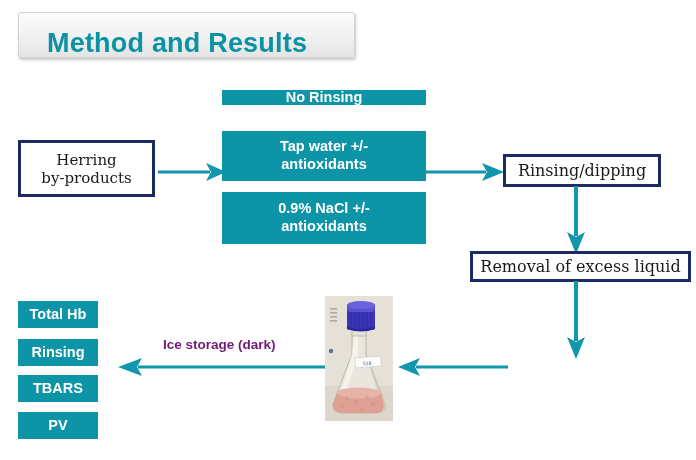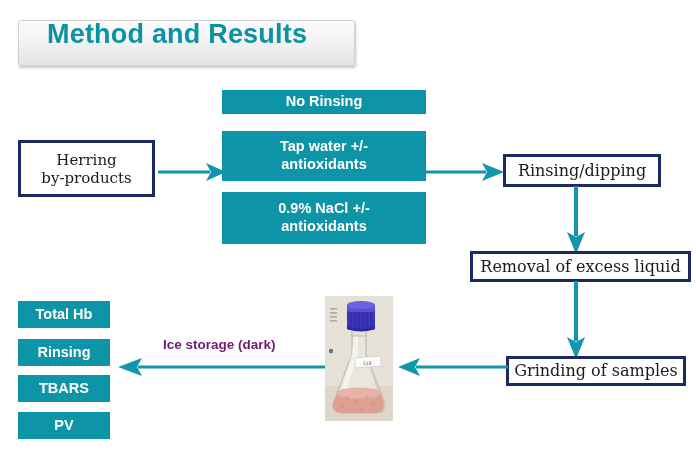--- a/index.html
+++ b/index.html
@@ -13,29 +13,29 @@
     height: 460px;
     background: #ffffff;
     overflow: hidden;
     font-family: "Liberation Sans", sans-serif;
   }
 
   
   #title-box {
     position: absolute;
     left: 18px;
-    top: 20px;
+    top: 12px;
     width: 337px;
     height: 46px;
     background: linear-gradient(to bottom, #fbfbfb 0%, #f3f3f3 45%, #e4e4e4 100%);
     border: 1px solid #d2d2d2;
     border-radius: 2px;
     box-shadow: 1px 2px 3px rgba(0,0,0,0.22);
     display: flex;
-    align-items: flex-start;
+    align-items: flex-end;
     box-sizing: border-box;
   }
   #title-text {
     padding-left: 28px;
     color: #0b92a3;
     font-size: 27px;
     font-weight: bold;
     letter-spacing: 0.2px;
     line-height: 1;
     white-space: nowrap;
@@ -52,28 +52,28 @@
     justify-content: center;
     text-align: center;
     box-sizing: border-box;
     line-height: 1.22;
   }
   .treat {
     font-size: 14.5px;
     left: 222px;
     width: 204px;
   }
-  #box-no-rinsing { top: 90px;  height: 24px; text-align: center; }
+  #box-no-rinsing { top: 90px;  height: 15px; text-align: center; }
   #box-tap-water  { top: 131px; height: 50px; padding: 16px 8px; }
   #box-nacl       { top: 192px; height: 52px; padding: 0 0; }
 
   .assay {
     font-size: 14.5px;
     left: 18px;
-    width: 92px;
+    width: 80px;
     height: 27px;
   }
   #box-total-hb { top: 301px; }
   #box-rancid   { top: 339px; }
   #box-tbars    { top: 375px; }
   #box-pv       { top: 412px; }
 
   
   .navy-box {
     position: absolute;
@@ -177,23 +177,20 @@
 
   <div class="navy-box" id="box-removal">
     <span>Removal of excess liquid</span>
   </div>
 
   <svg class="arrow" style="left:566px; top:281px;" width="20" height="78">
     <line x1="10" y1="0" x2="10" y2="60" stroke="#1196ac" stroke-width="4"></line>
     <polygon points="1,56 10,78 19,56 10,61" fill="#1196ac"></polygon>
   </svg>
 
-  <div class="navy-box" id="box-grinding">
-    <span>Grinding of samples</span>
-  </div>
 
   <svg class="arrow" style="left:398px; top:356px;" width="110" height="22">
     <line x1="110" y1="11" x2="18" y2="11" stroke="#1196ac" stroke-width="3"></line>
     <polygon points="22,2 0,11 22,20 17,11" fill="#1196ac"></polygon>
   </svg>
 
   <div id="ice-storage-label">Ice storage (dark)</div>
 
   <svg class="arrow" style="left:118px; top:356px;" width="210" height="22">
     <line x1="210" y1="11" x2="20" y2="11" stroke="#1196ac" stroke-width="3"></line>

